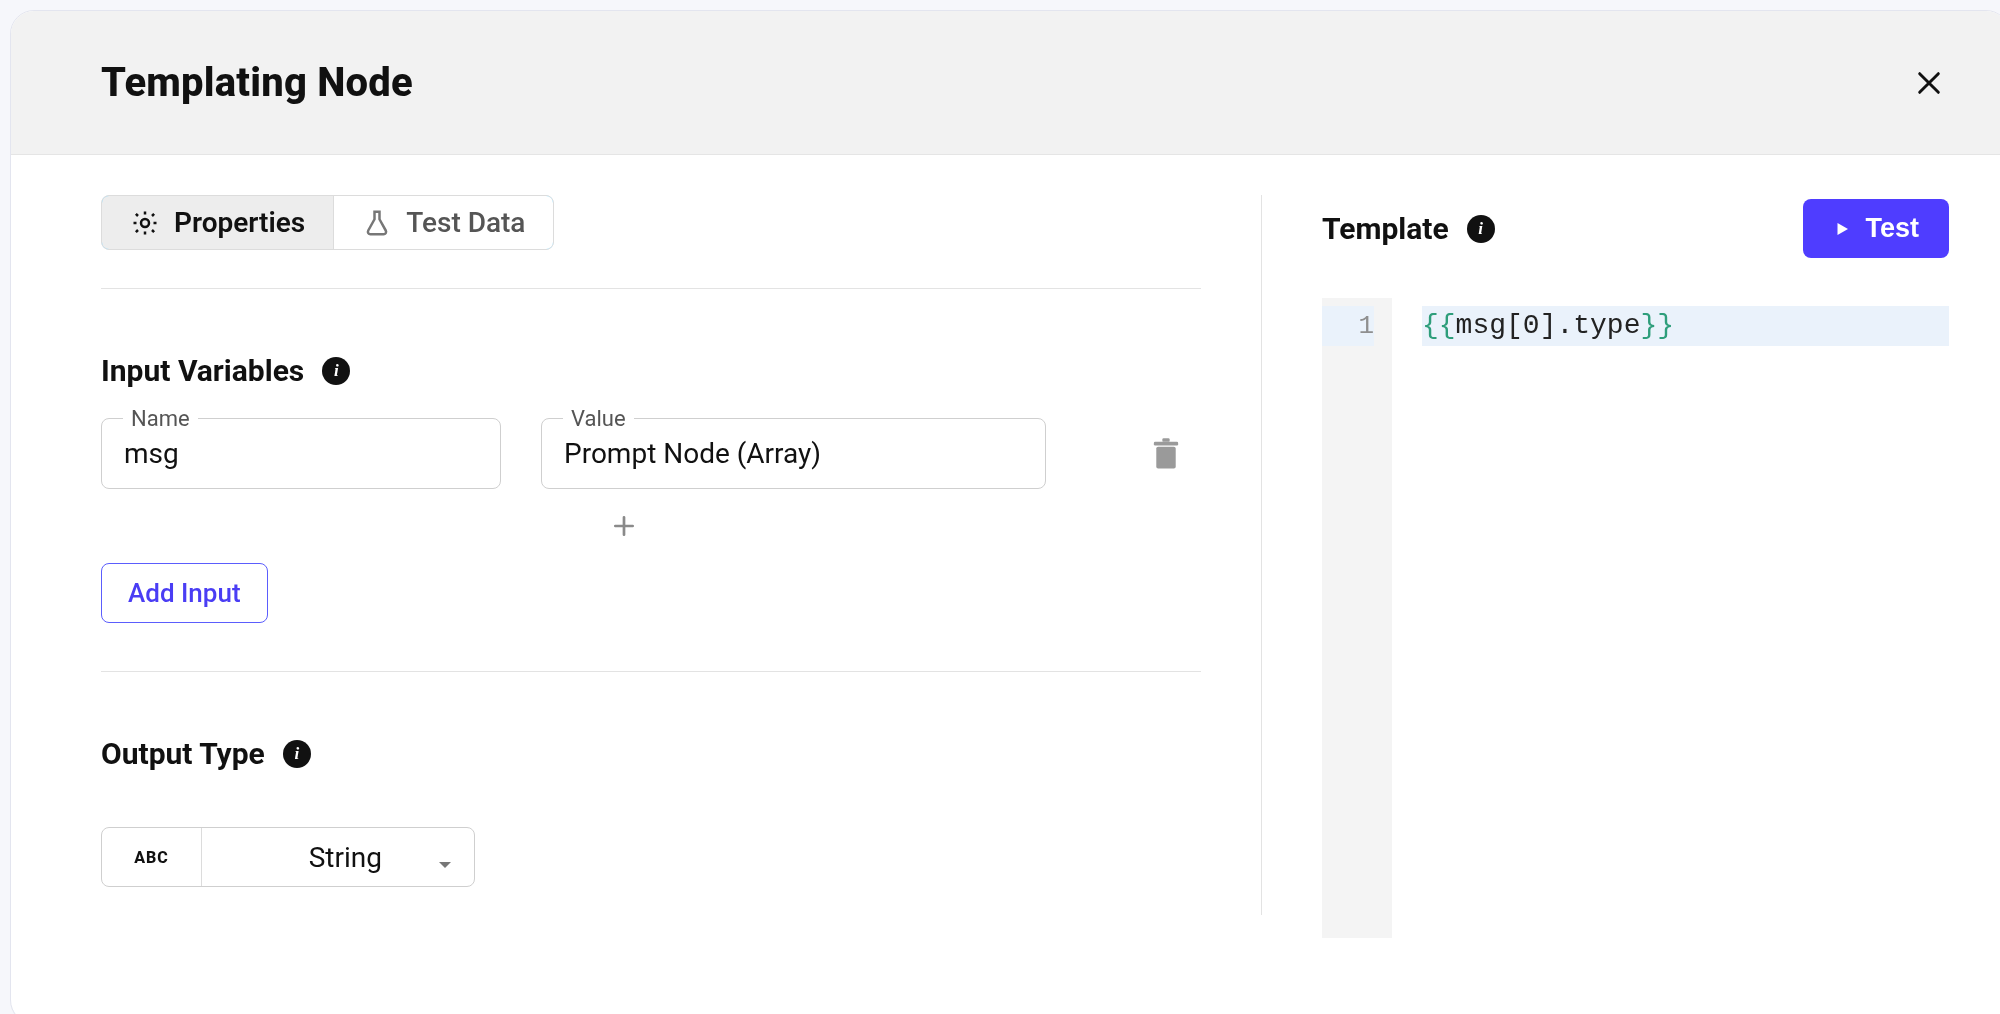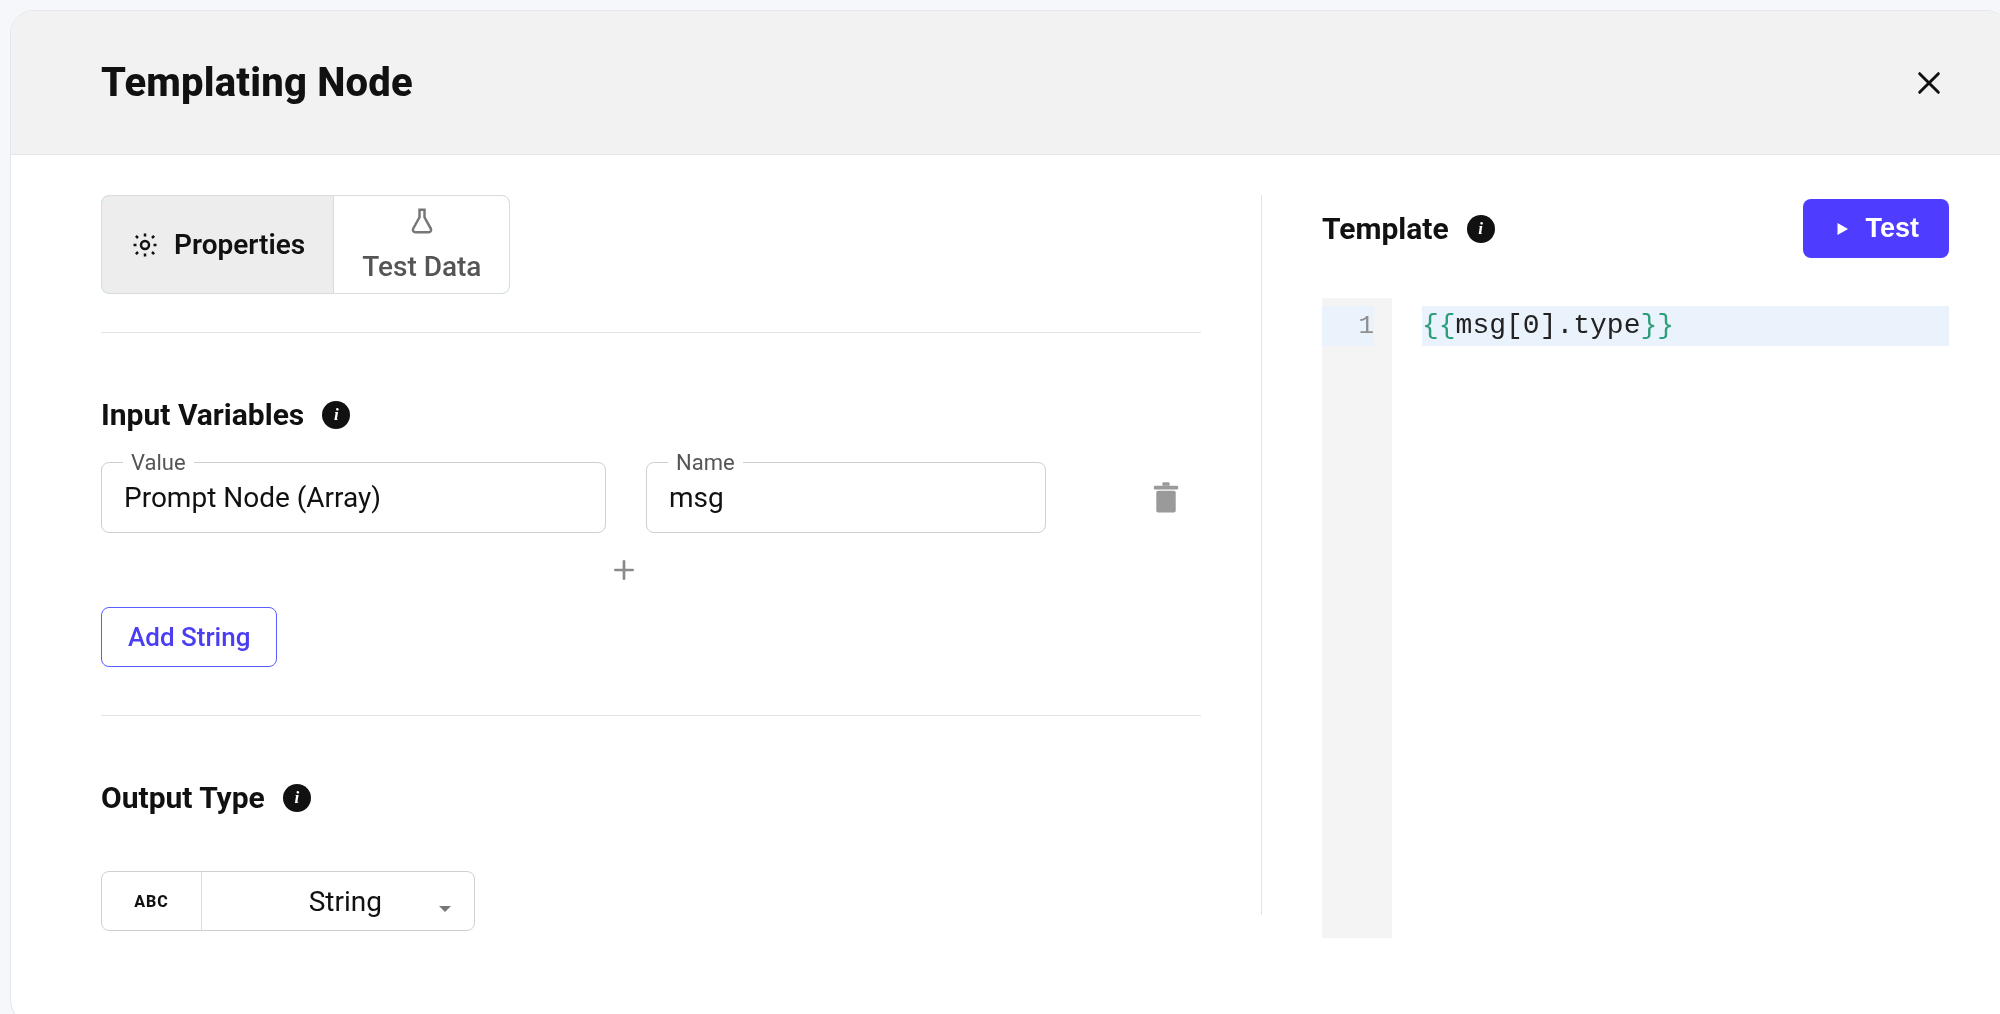--- a/index.html
+++ b/index.html
@@ -76,21 +76,21 @@
     align-items: center;
     gap: 14px;
     padding: 10px 28px;
     font-size: 28px;
     font-weight: 500;
     cursor: pointer;
     border-right: 1px solid #dcdcdc;
     color: #555;
     background: #fff;
   }
-  .tab:last-child { border-right: none; flex-direction: column; }
+  .tab:last-child { border-right: none; }
   .tab.active {
     background: #ededed;
     color: #111;
     font-weight: 600;
   }
   .tab svg { width: 30px; height: 30px; }
   .tab.active svg { stroke: #111; fill: none; }
   .tab:not(.active) svg { stroke: #777; fill: none; }
 
   .hr {
@@ -350,46 +350,46 @@
 
         <hr class="hr">
 
         <div class="section-title-row">
           <div class="section-title">Input Variables</div>
           <span class="info-dot">i</span>
         </div>
 
         <div class="input-row">
           <div class="field-wrap">
+            <div class="field-label">Name</div>
+            <div class="field field-name">msg</div>
+          </div>
+          <div class="field-wrap">
             <div class="field-label">Value</div>
             <div class="field field-value">Prompt Node (Array)</div>
-          </div>
-          <div class="field-wrap">
-            <div class="field-label">Name</div>
-            <div class="field field-name">msg</div>
           </div>
           <div class="trash">
             <svg viewBox="0 0 24 28">
               <rect x="4" y="8" width="16" height="18" rx="1.5"></rect>
               <rect x="2" y="4" width="20" height="3" rx="1"></rect>
               <rect x="9" y="1" width="6" height="3" rx="1"></rect>
             </svg>
           </div>
         </div>
 
         <div class="plus-row">
           <div class="plus-icon">
             <svg viewBox="0 0 24 24">
               <path d="M12 4v16M4 12h16" stroke="#8a8a8a" stroke-width="2.5" stroke-linecap="round"></path>
             </svg>
           </div>
         </div>
 
         <div class="add-input-btn">
-          <span>Add String</span>
+          <span>Add Input</span>
         </div>
 
         <hr class="hr" style="margin-top:48px">
 
         <div class="section-title-row">
           <div class="section-title">Output Type</div>
           <span class="info-dot">i</span>
         </div>
 
         <div class="output-row">

